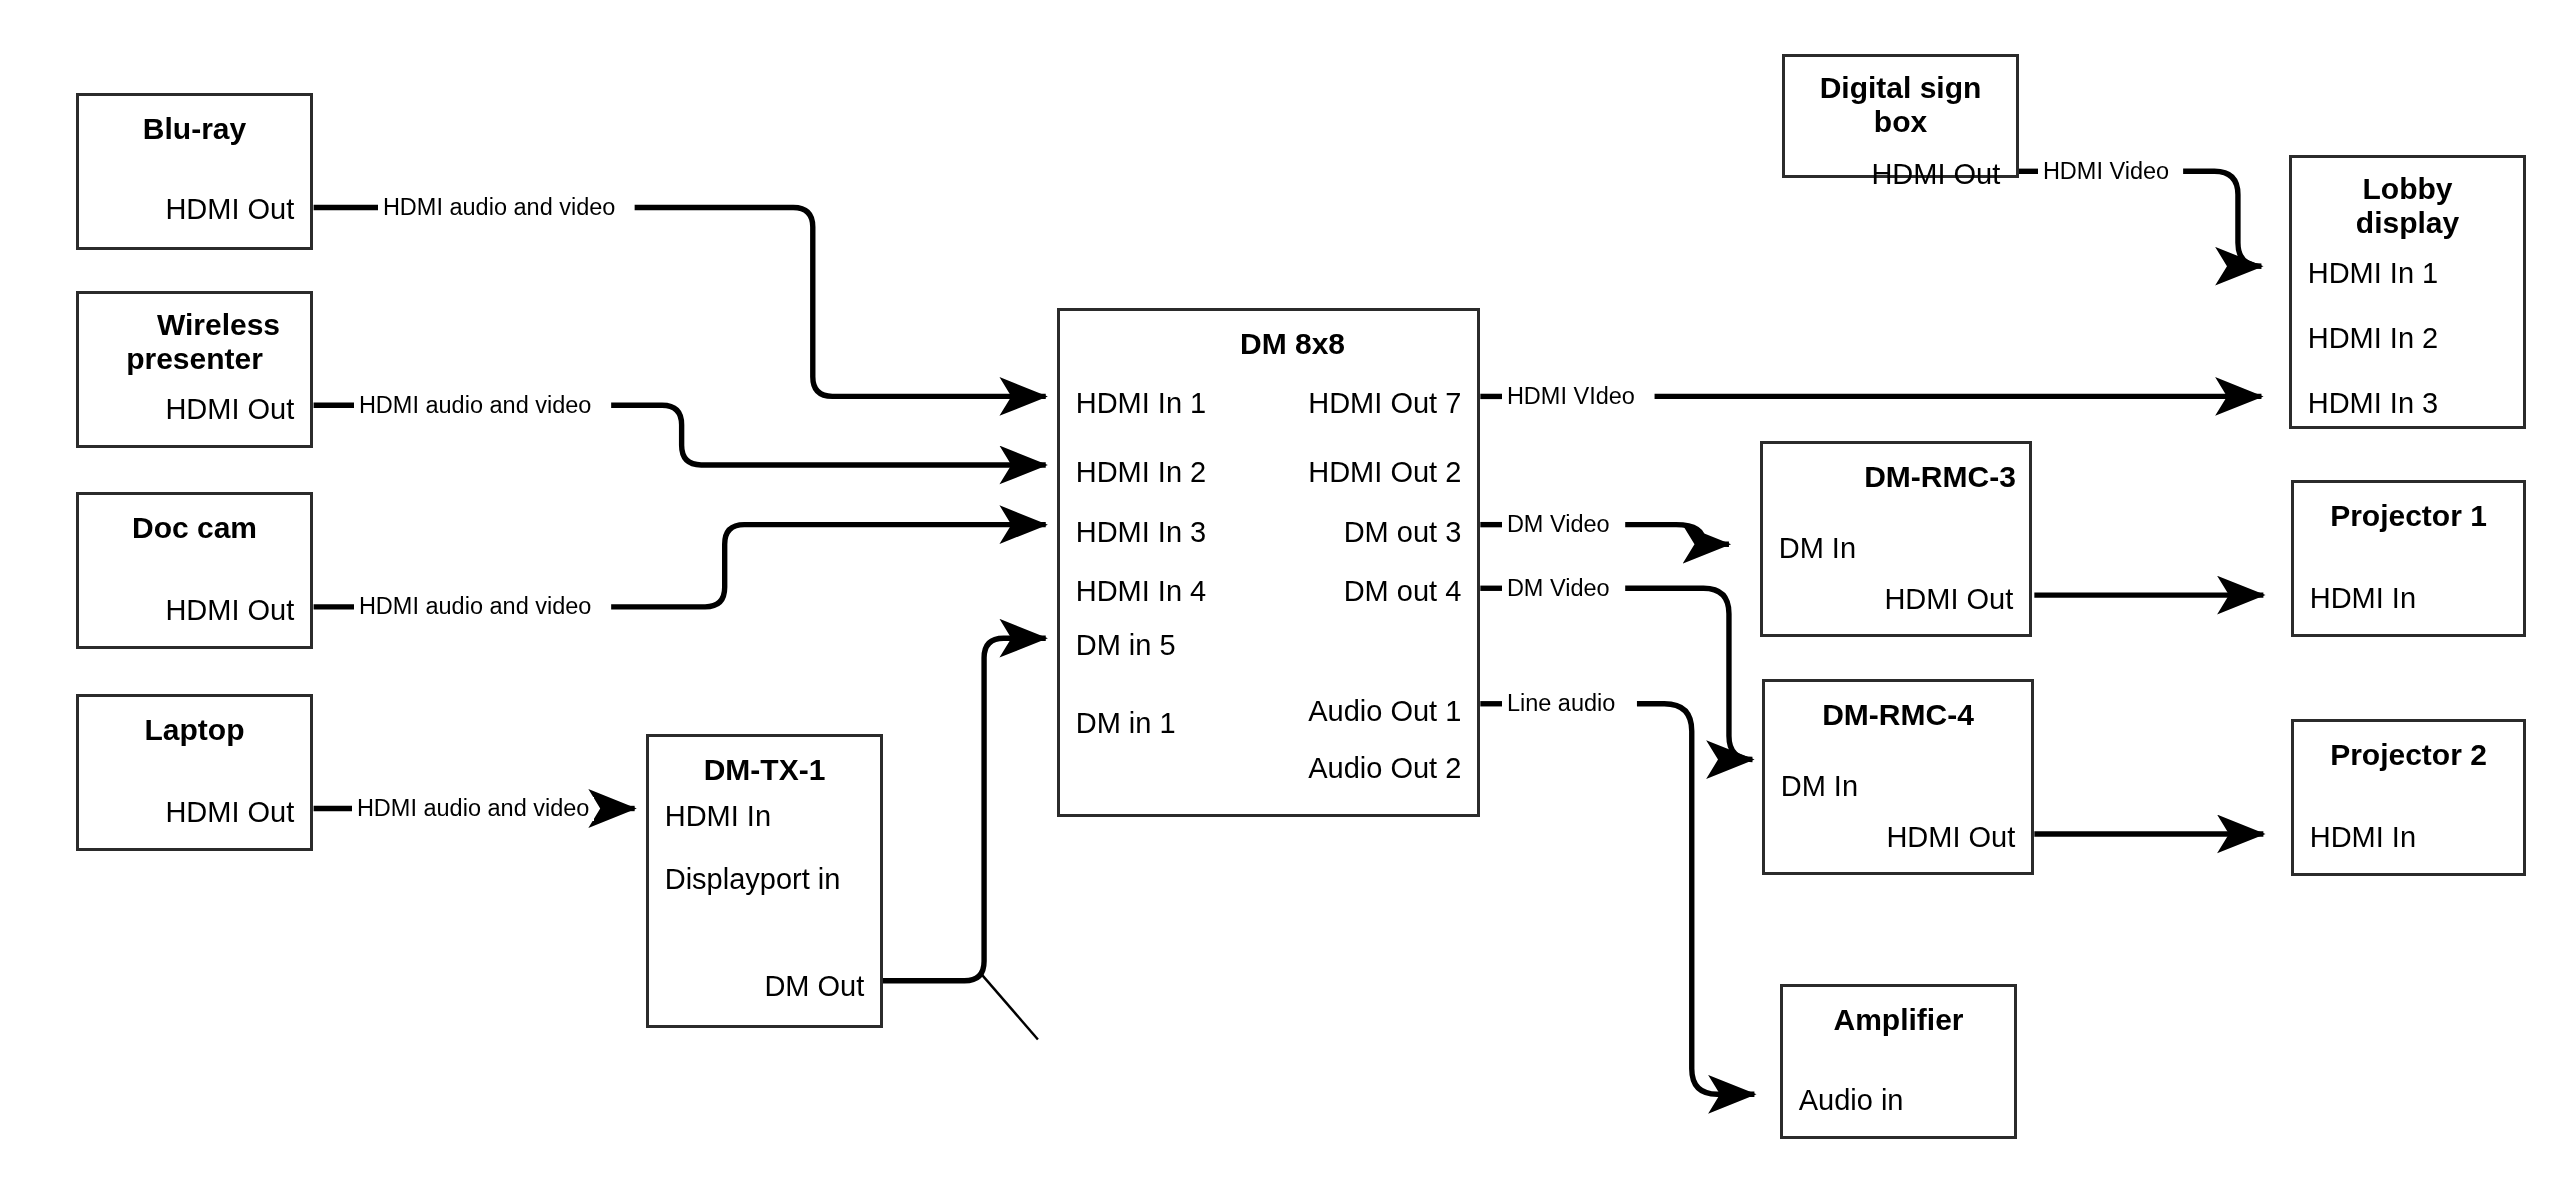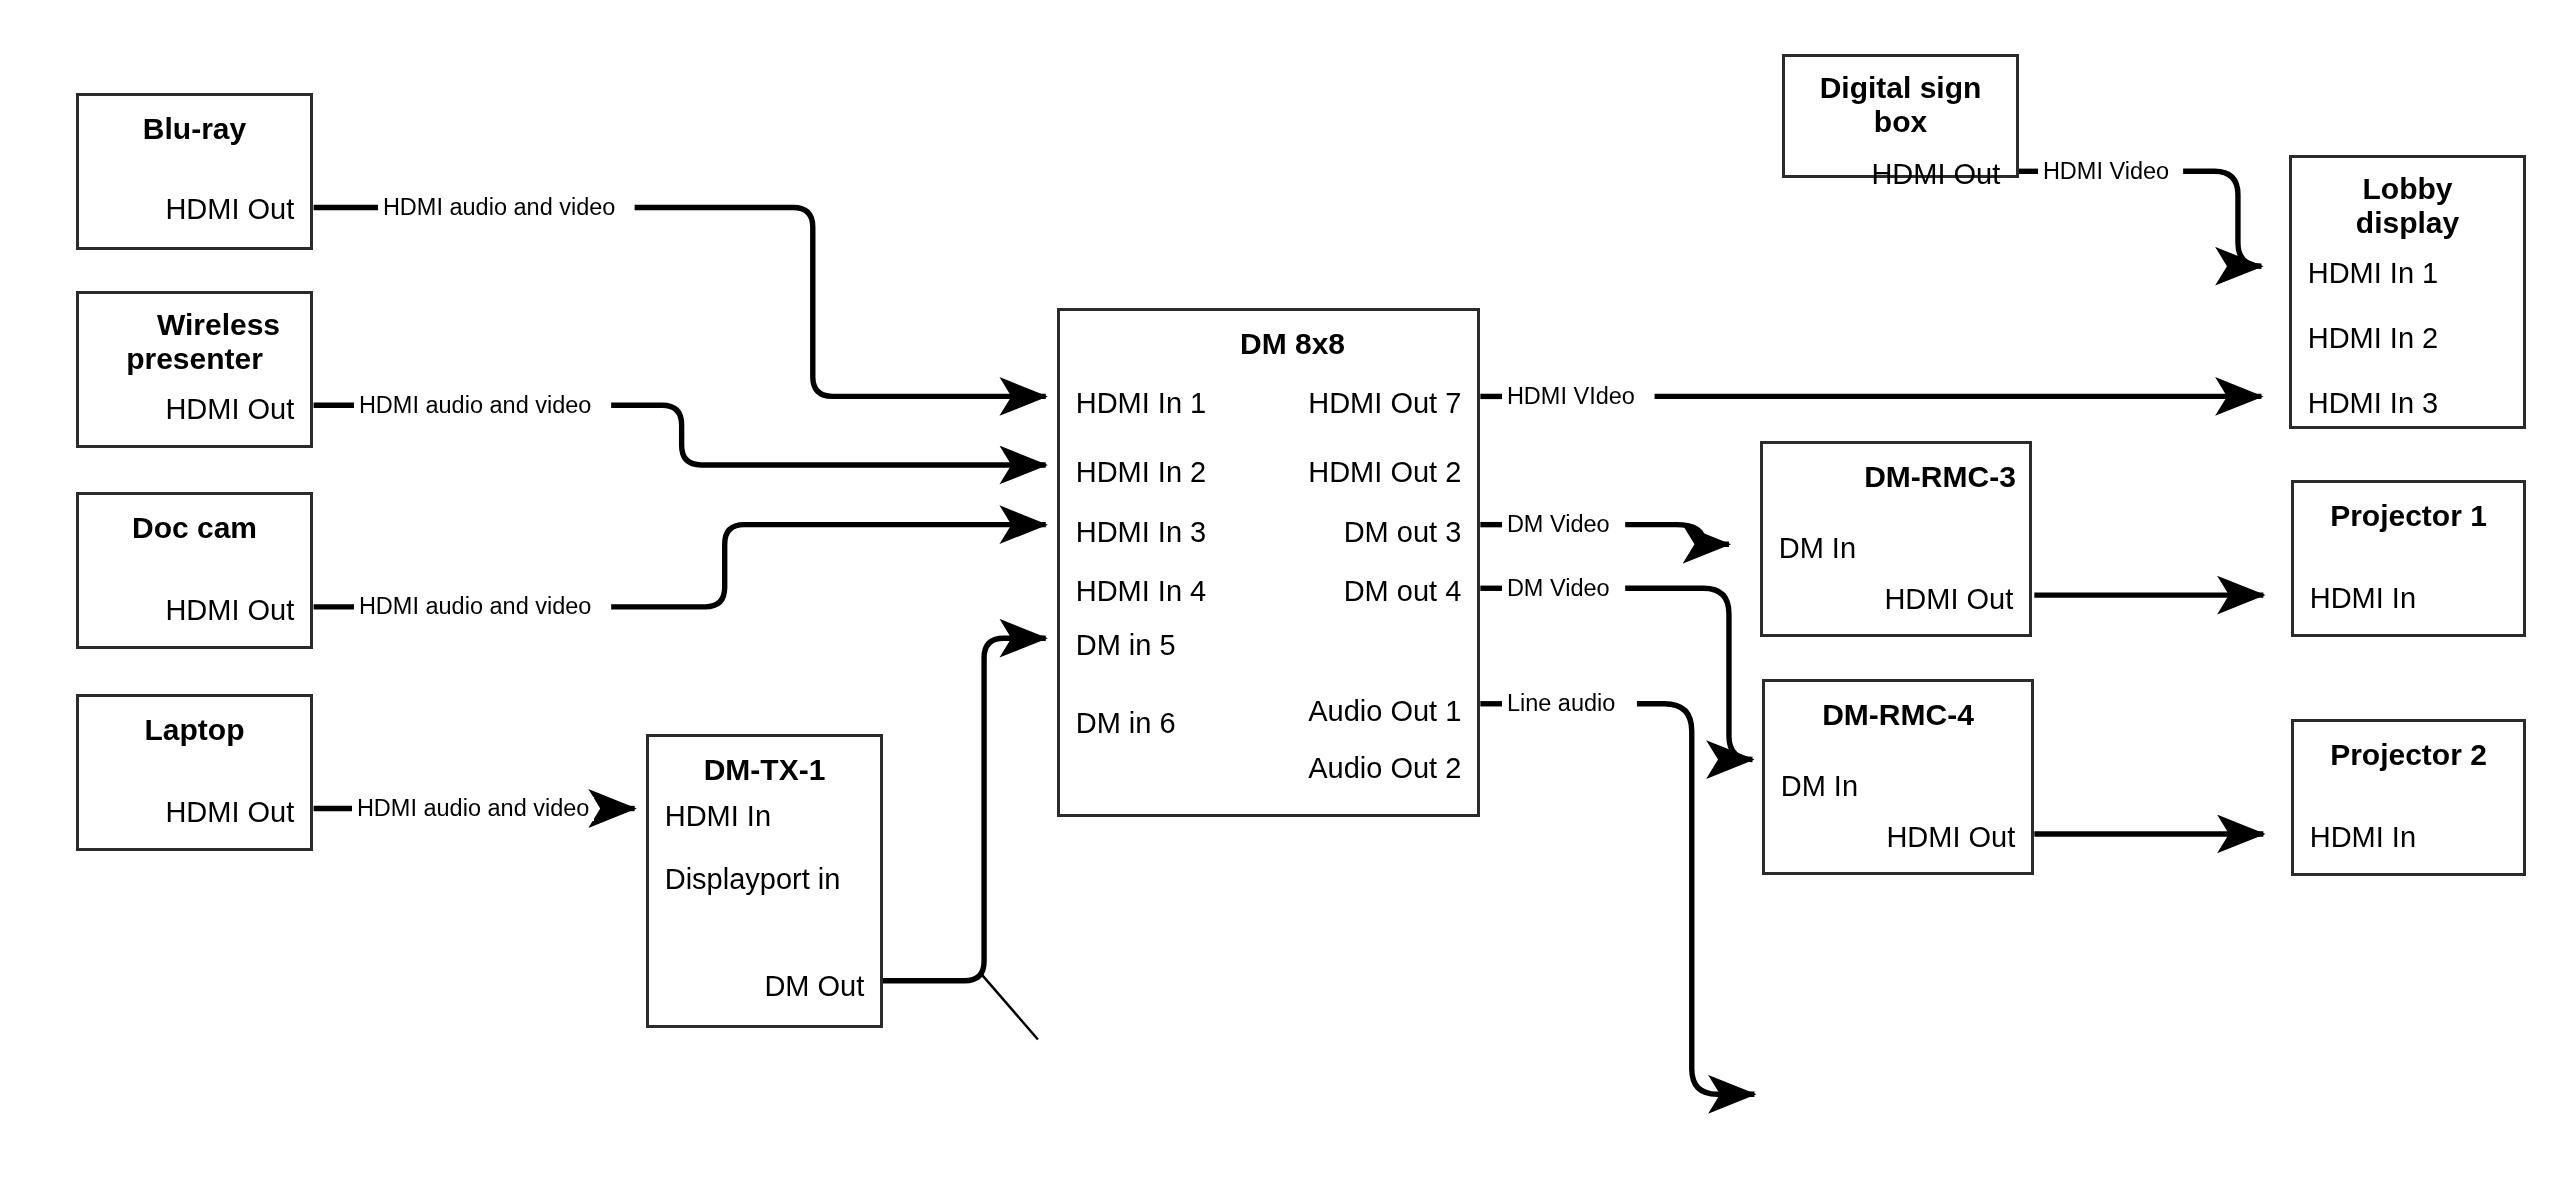--- a/index.html
+++ b/index.html
@@ -107,21 +107,21 @@
 
 
   <div class="node" style="left:1057px;top:308px;width:423px;height:509px;padding-left:24px;">
     <div class="tt" style="top:15.7px;">DM 8x8</div>
 
     <div class="port l" style="top:78px;">HDMI In 1</div>
     <div class="port l" style="top:147px;">HDMI In 2</div>
     <div class="port l" style="top:207px;">HDMI In 3</div>
     <div class="port l" style="top:266px;">HDMI In 4</div>
     <div class="port l" style="top:320px;">DM in 5</div>
-    <div class="port l" style="top:398px;">DM in 6</div>
+    <div class="port l" style="top:398px;">DM in 1</div>
 
     <div class="port r" style="top:78px;">HDMI Out 7</div>
     <div class="port r" style="top:147px;">HDMI Out 2</div>
     <div class="port r" style="top:207px;">DM out 3</div>
     <div class="port r" style="top:266px;">DM out 4</div>
     <div class="port r" style="top:386px;">Audio Out 1</div>
     <div class="port r" style="top:443px;">Audio Out 2</div>
   </div>
 
   <div class="node" style="left:1782px;top:54px;width:237px;height:124px;">
@@ -153,15 +153,19 @@
   <div class="node" style="left:2291px;top:480px;width:235px;height:157px;">
     <div class="tt" style="top:15.7px;">Projector 1</div>
     <div class="port l" style="top:101px;">HDMI In</div>
   </div>
 
   <div class="node" style="left:2291px;top:719px;width:235px;height:157px;">
     <div class="tt" style="top:15.7px;">Projector 2</div>
     <div class="port l" style="top:101px;">HDMI In</div>
   </div>
 
+  <div class="node" style="left:1780px;top:984px;width:237px;height:155px;">
+    <div class="tt" style="top:15.7px;">Amplifier</div>
+    <div class="port l" style="top:99px;">Audio in</div>
+  </div>
 
 </div>
 
 
 </body></html>

